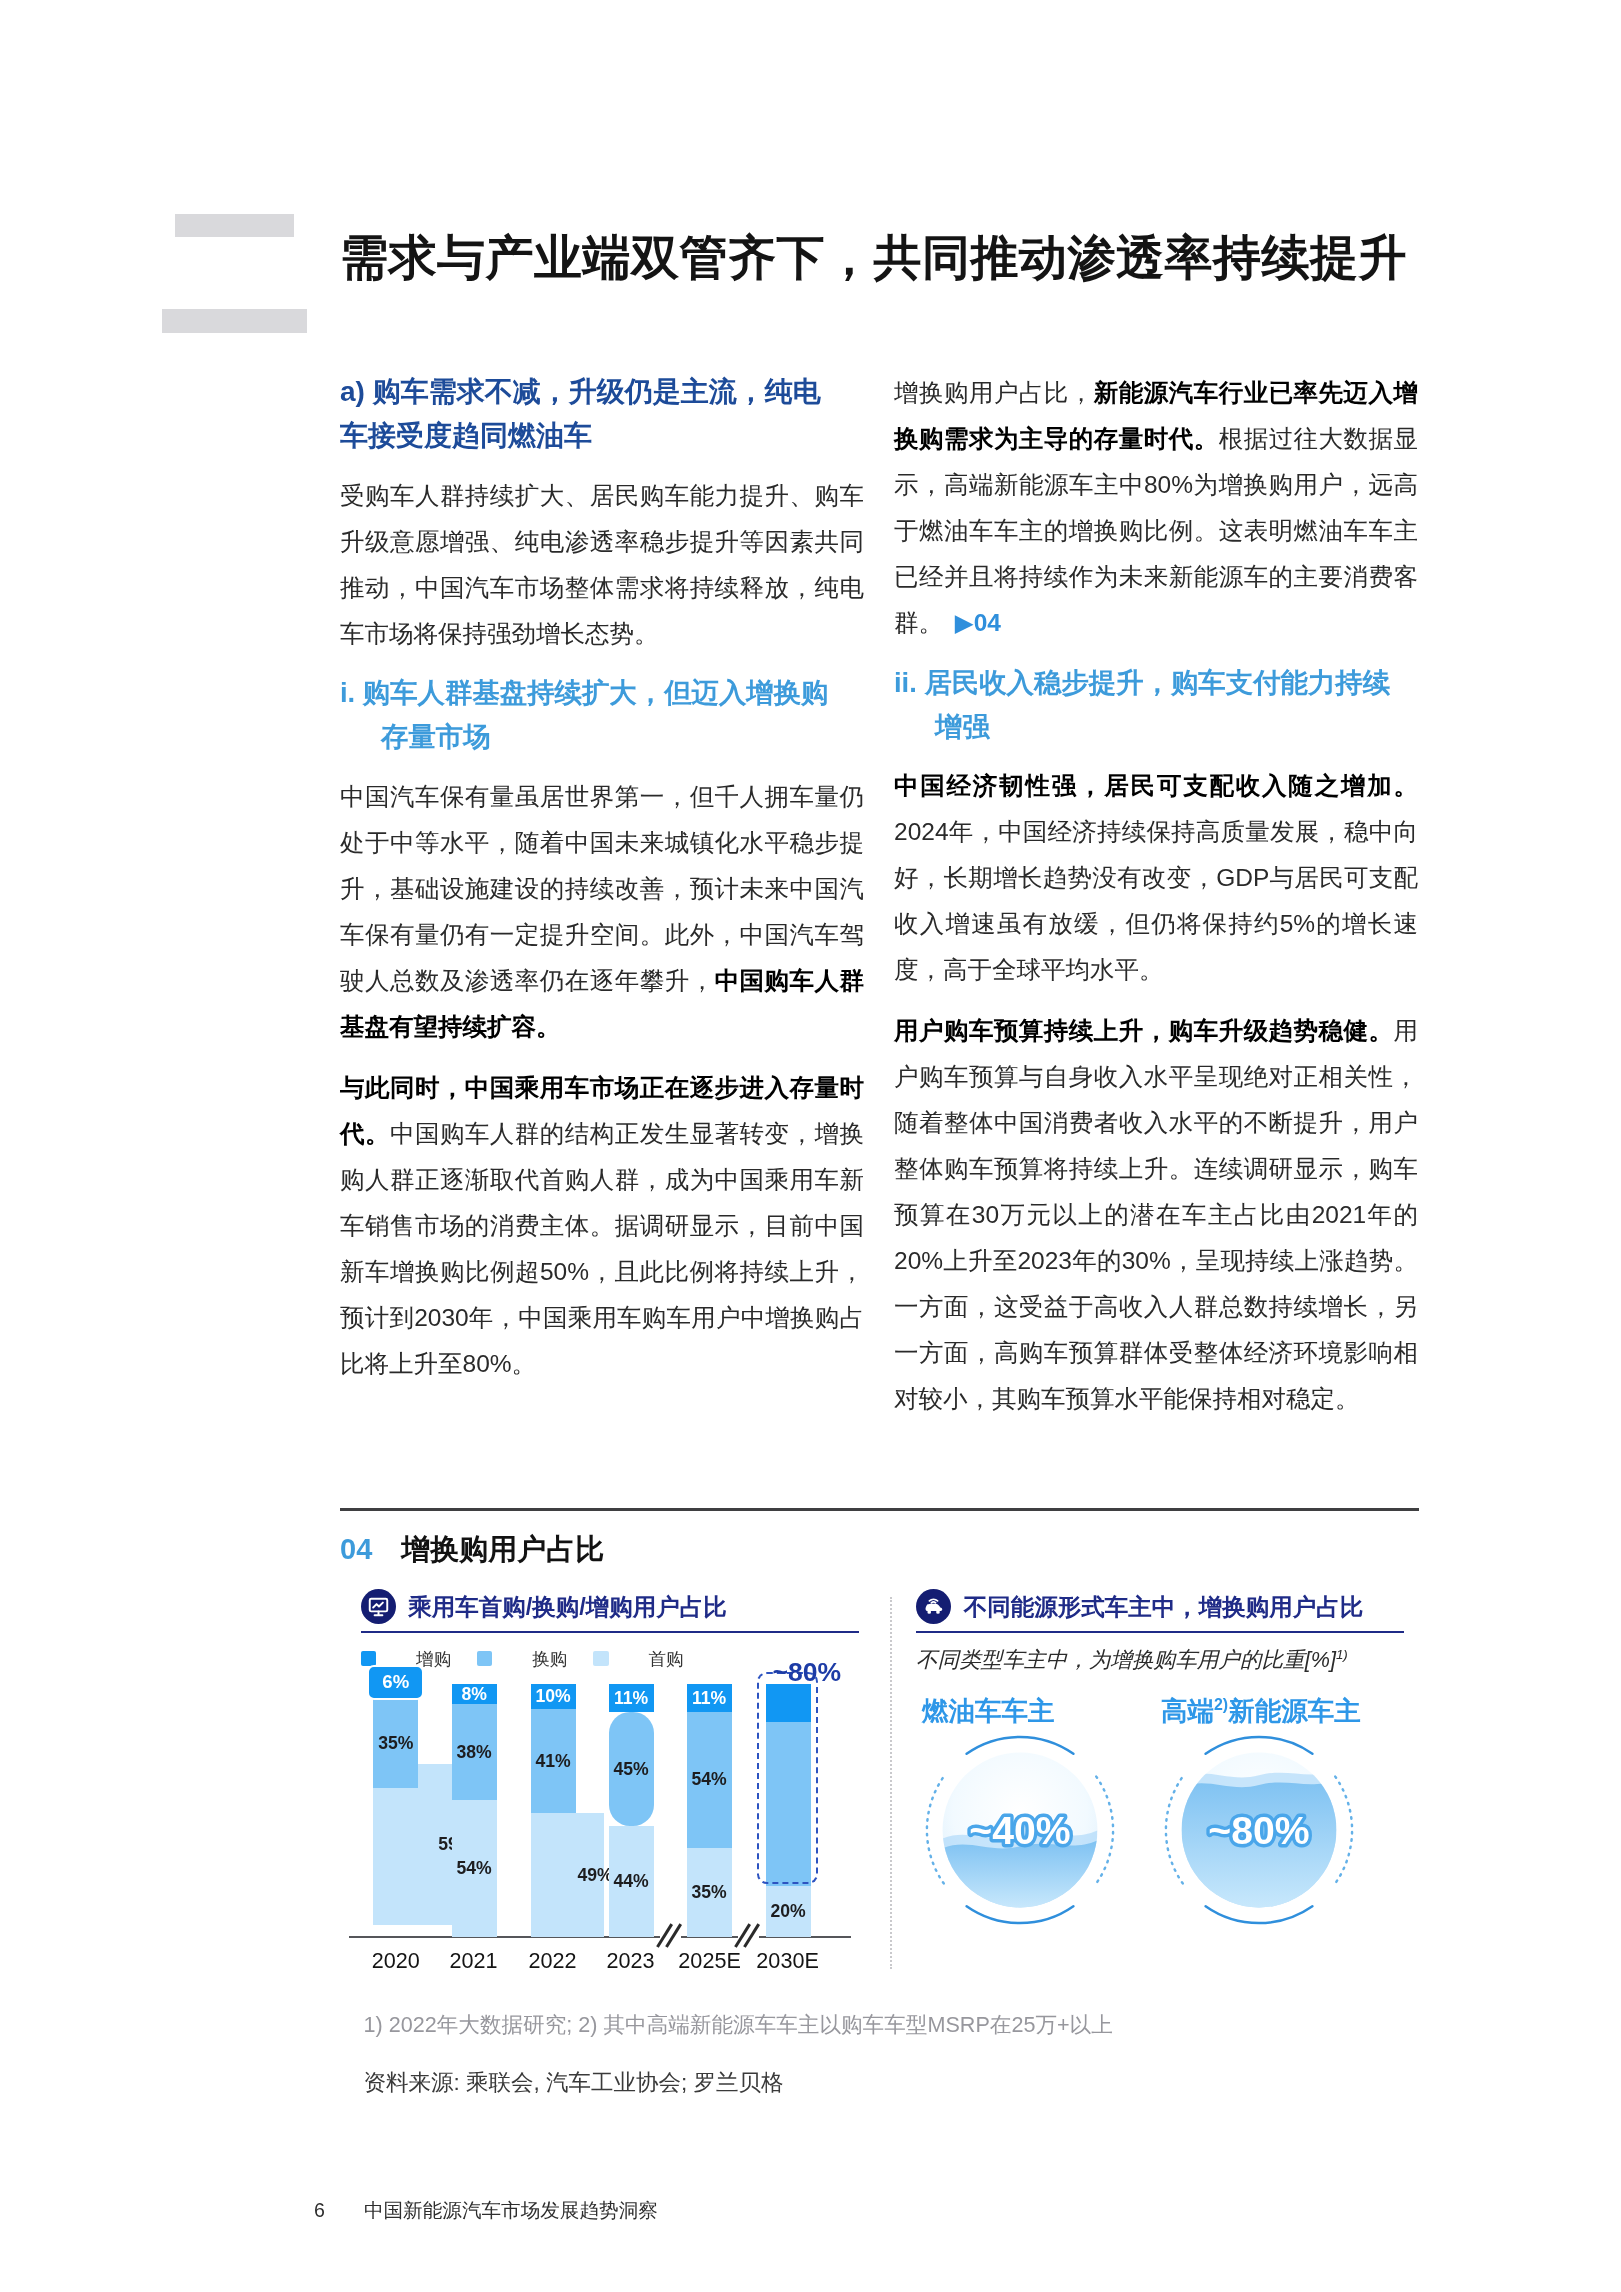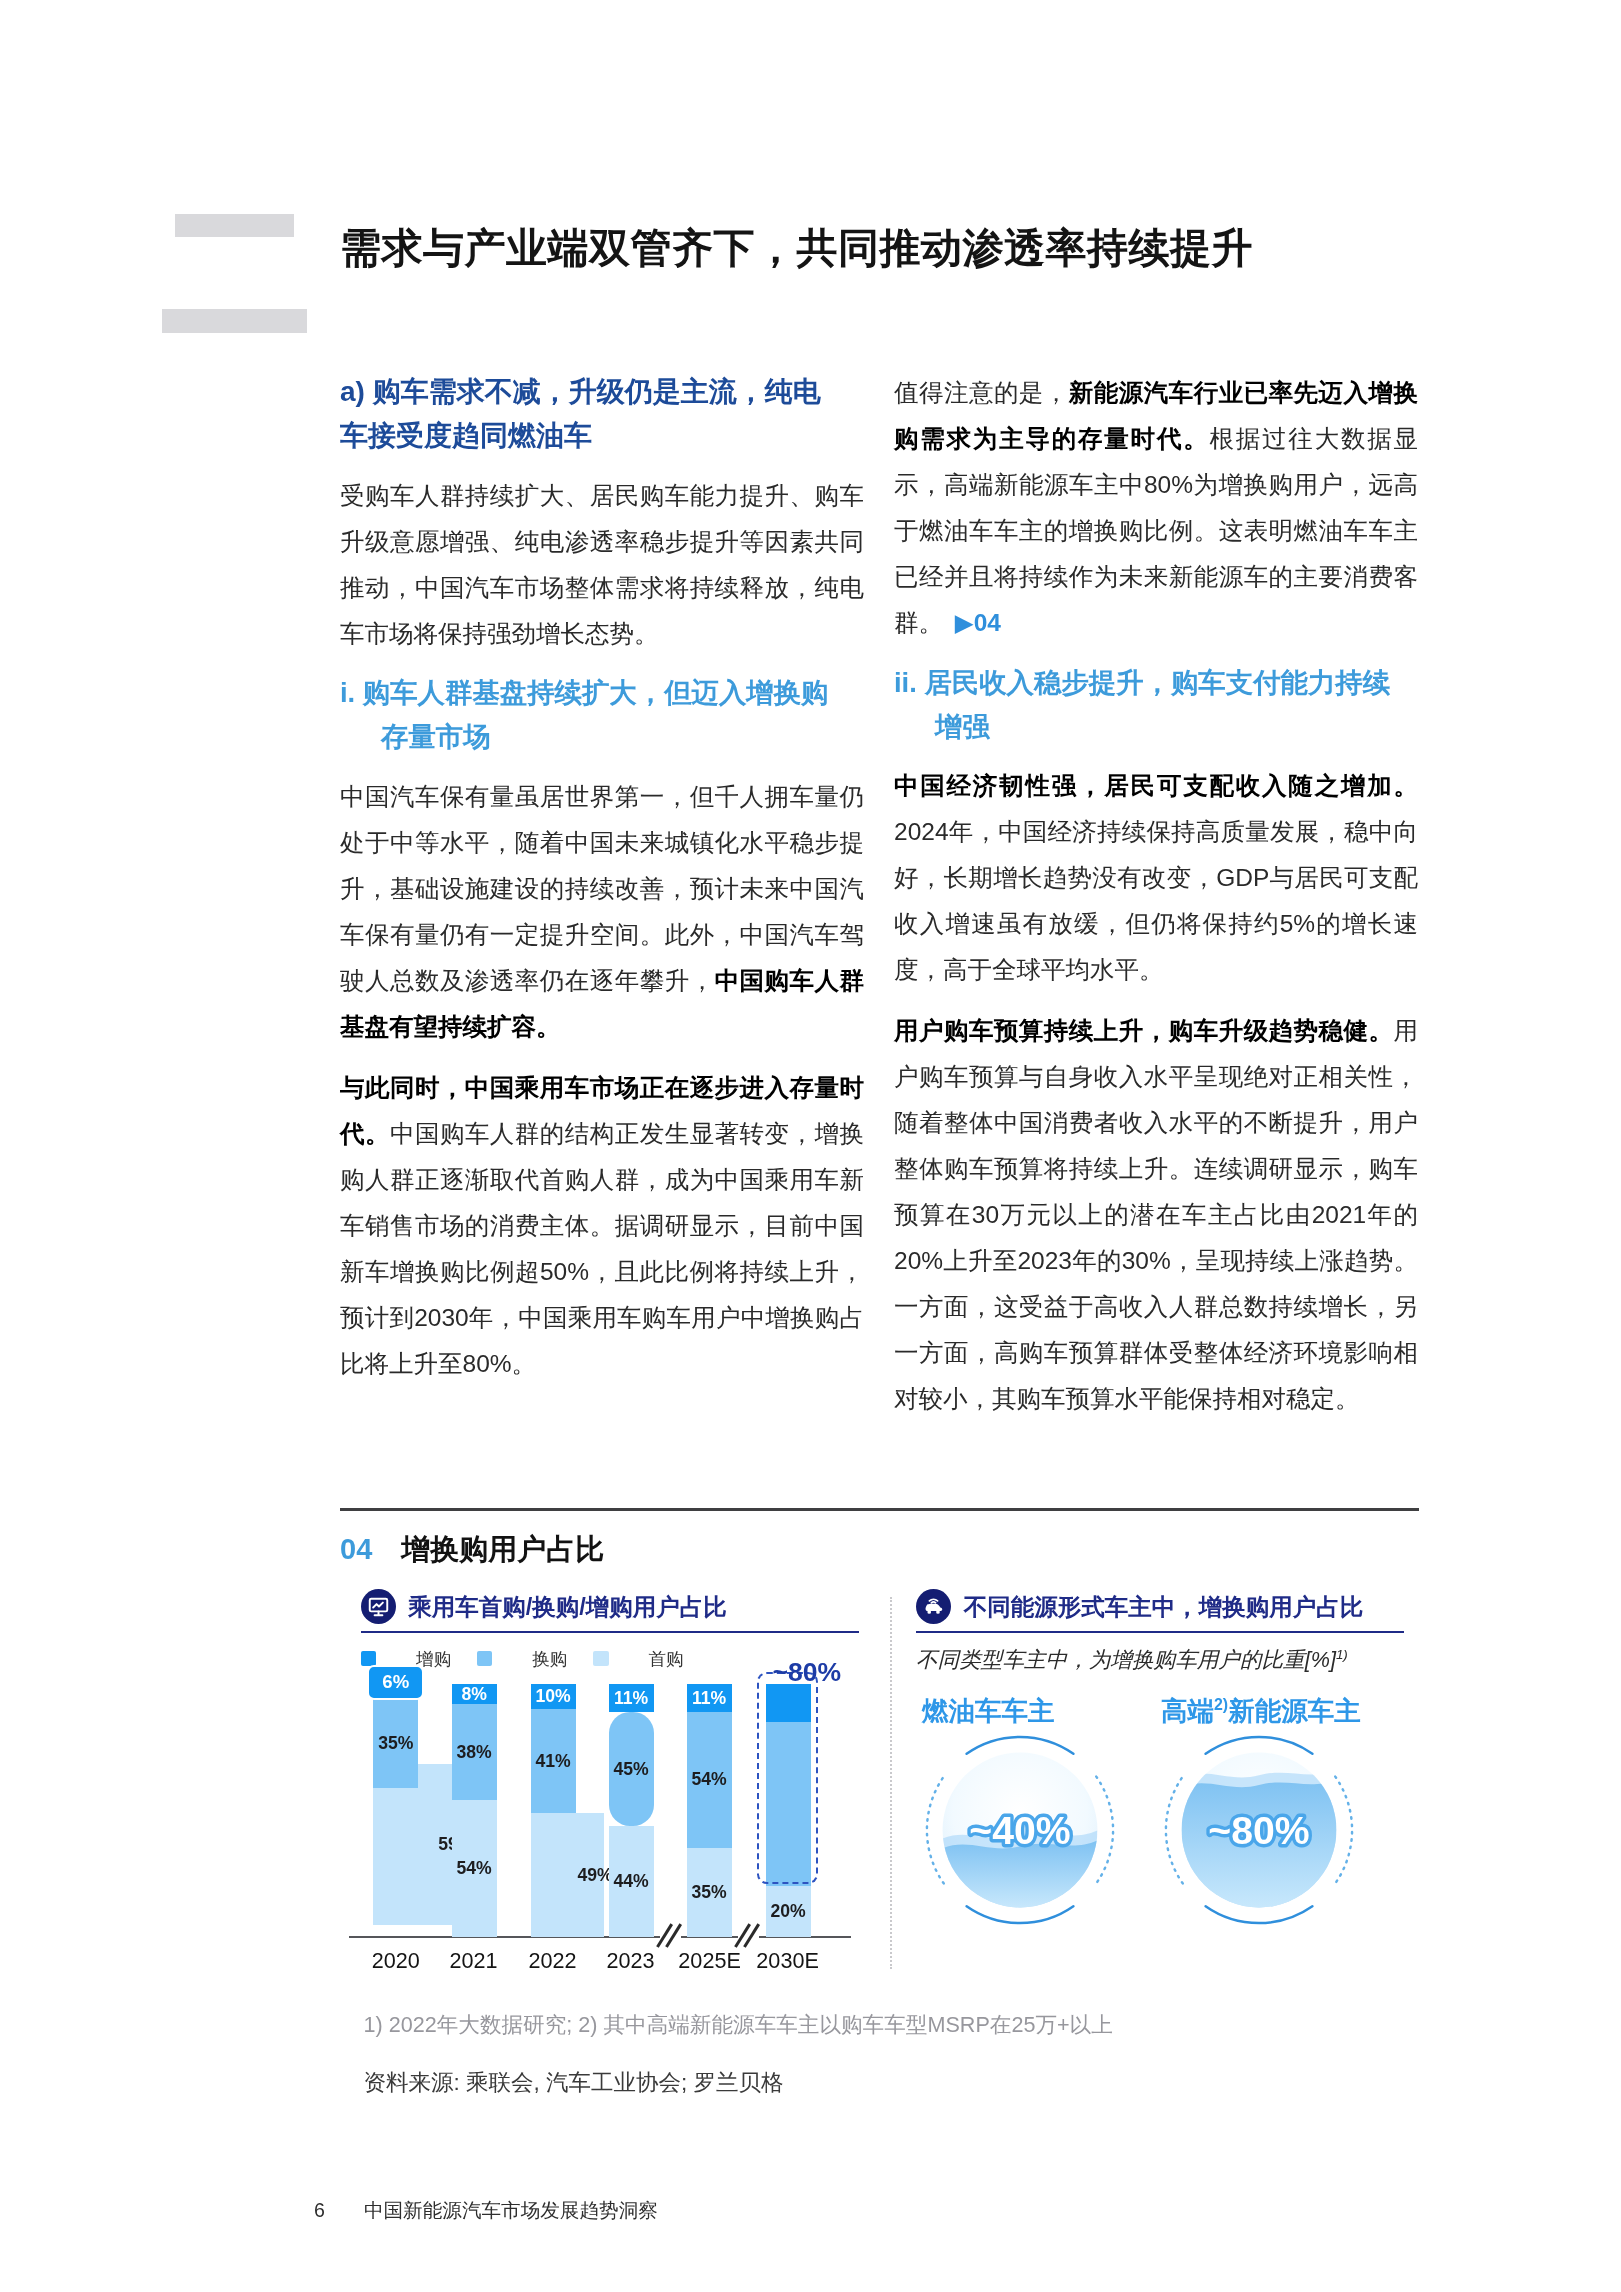--- a/index.html
+++ b/index.html
@@ -1,21 +1,21 @@
 <!DOCTYPE html>
 <html><head>
 <meta charset="utf-8">
 <style>
   html,body{margin:0;padding:0;background:#e8e8e8;}
   .page{position:relative;width:1621px;height:2293px;background:#ffffff;margin:0 auto;
         font-family:"Liberation Sans","DejaVu Sans",sans-serif;color:#252525;overflow:hidden;}
   .deco{position:absolute;background:#d9d9dc;}
   .deco1{left:175px;top:214px;width:119px;height:22.5px;}
   .deco2{left:162px;top:309px;width:145px;height:23.5px;}
-  .title{position:absolute;left:340px;top:194px;font-size:41px;font-weight:bold;color:#141414;letter-spacing:0.5px;white-space:nowrap;}
+  .title{position:absolute;left:340px;top:194px;font-size:48px;font-weight:bold;color:#141414;letter-spacing:0.5px;white-space:nowrap;}
 
   .columns{position:absolute;left:340px;top:370px;width:1080px;display:flex;gap:30px;}
   .col{width:524px;}
   .h-navy{font-size:28px;line-height:44px;font-weight:bold;color:#1d4b99;margin:0 0 14.7px 0;}
   .h-blue{font-size:27.4px;line-height:44px;font-weight:bold;color:#3d9bdb;margin:0 0 14.7px 0;padding-left:41px;text-indent:-41px;}
   .body-p{font-size:24.5px;line-height:46px;margin:0 0 14.7px 0;text-align:justify;text-align-last:left;color:#2a2a2a;}
   .body-p .b{font-weight:bold;color:#000;}
   .figref{color:#2f8fdc;font-weight:bold;margin-left:11.8px;white-space:nowrap;}
 
   .fig{position:absolute;left:340px;top:1508px;width:1079px;height:608px;}
@@ -77,21 +77,21 @@
 
   <div class="columns">
     <div class="col">
       <h2 class="h-navy">a) 购车需求不减，升级仍是主流，纯电<br>车接受度趋同燃油车</h2>
       <p class="body-p"><span>受购车人群持续扩大、居民购车能力提升、购车升级意愿增强、纯电渗透率稳步提升等因素共同推动，中国汽车市场整体需求将持续释放，纯电车市场将保持强劲增长态势。</span></p>
       <h3 class="h-blue">i. 购车人群基盘持续扩大，但迈入增换购<br>存量市场</h3>
       <p class="body-p"><span>中国汽车保有量虽居世界第一，但千人拥车量仍处于中等水平，随着中国未来城镇化水平稳步提升，基础设施建设的持续改善，预计未来中国汽车保有量仍有一定提升空间。此外，中国汽车驾驶人总数及渗透率仍在逐年攀升，</span><span class="b">中国购车人群基盘有望持续扩容。</span></p>
       <p class="body-p"><span class="b">与此同时，中国乘用车市场正在逐步进入存量时代。</span><span>中国购车人群的结构正发生显著转变，增换购人群正逐渐取代首购人群，成为中国乘用车新车销售市场的消费主体。据调研显示，目前中国新车增换购比例超50%，且此比例将持续上升，预计到2030年，中国乘用车购车用户中增换购占比将上升至80%。</span></p>
     </div>
     <div class="col">
-      <p class="body-p"><span>值得注意的是，</span><span class="b">新能源汽车行业已率先迈入增换购需求为主导的存量时代。</span><span>根据过往大数据显示，高端新能源车主中80%为增换购用户，远高于燃油车车主的增换购比例。这表明燃油车车主已经并且将持续作为未来新能源车的主要消费客群。</span><span class="figref">▶04</span></p>
+      <p class="body-p"><span>增换购用户占比，</span><span class="b">新能源汽车行业已率先迈入增换购需求为主导的存量时代。</span><span>根据过往大数据显示，高端新能源车主中80%为增换购用户，远高于燃油车车主的增换购比例。这表明燃油车车主已经并且将持续作为未来新能源车的主要消费客群。</span><span class="figref">▶04</span></p>
       <h3 class="h-blue">ii. 居民收入稳步提升，购车支付能力持续<br>增强</h3>
       <p class="body-p"><span class="b">中国经济韧性强，居民可支配收入随之增加。</span><span>2024年，中国经济持续保持高质量发展，稳中向好，长期增长趋势没有改变，GDP与居民可支配收入增速虽有放缓，但仍将保持约5%的增长速度，高于全球平均水平。</span></p>
       <p class="body-p"><span class="b">用户购车预算持续上升，购车升级趋势稳健。</span><span>用户购车预算与自身收入水平呈现绝对正相关性，随着整体中国消费者收入水平的不断提升，用户整体购车预算将持续上升。连续调研显示，购车预算在30万元以上的潜在车主占比由2021年的20%上升至2023年的30%，呈现持续上涨趋势。一方面，这受益于高收入人群总数持续增长，另一方面，高购车预算群体受整体经济环境影响相对较小，其购车预算水平能保持相对稳定。</span></p>
     </div>
   </div>
 
   <div class="fig">
     <div class="fig-rule"></div>
     <div class="fig-title">
       <span class="fig-num">04</span>

